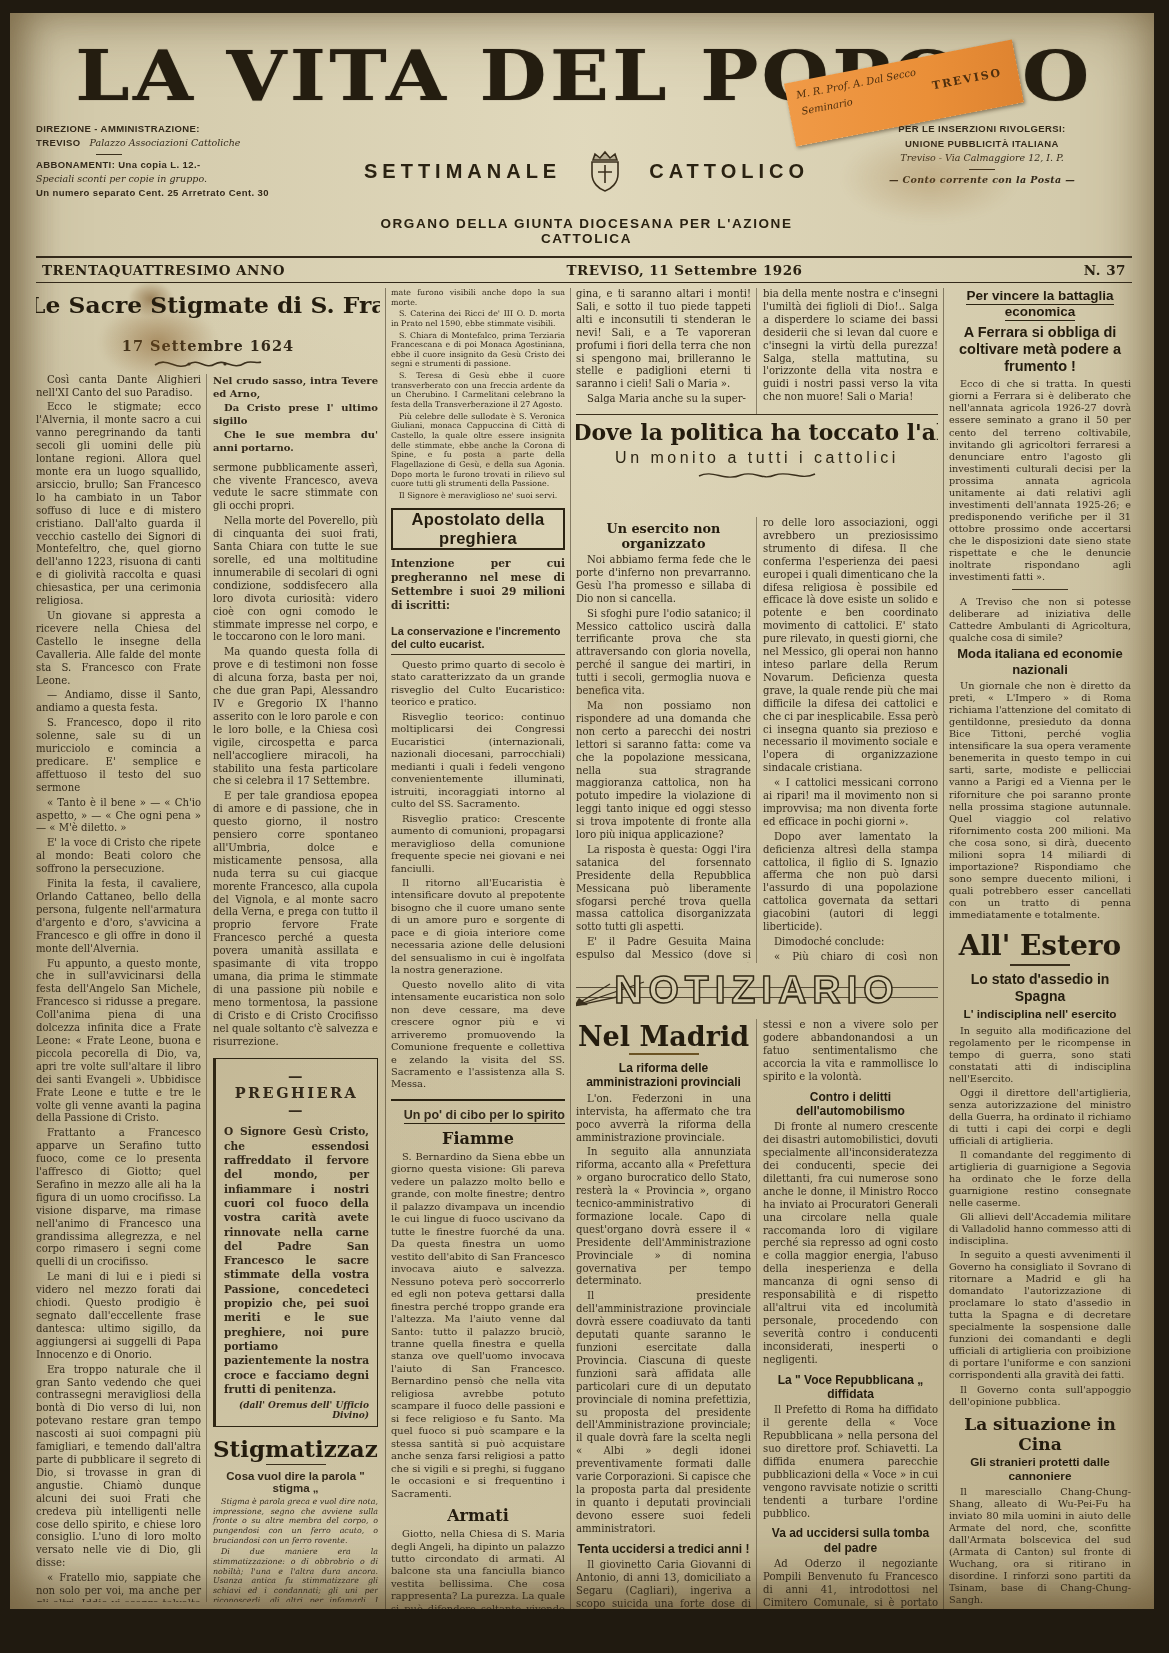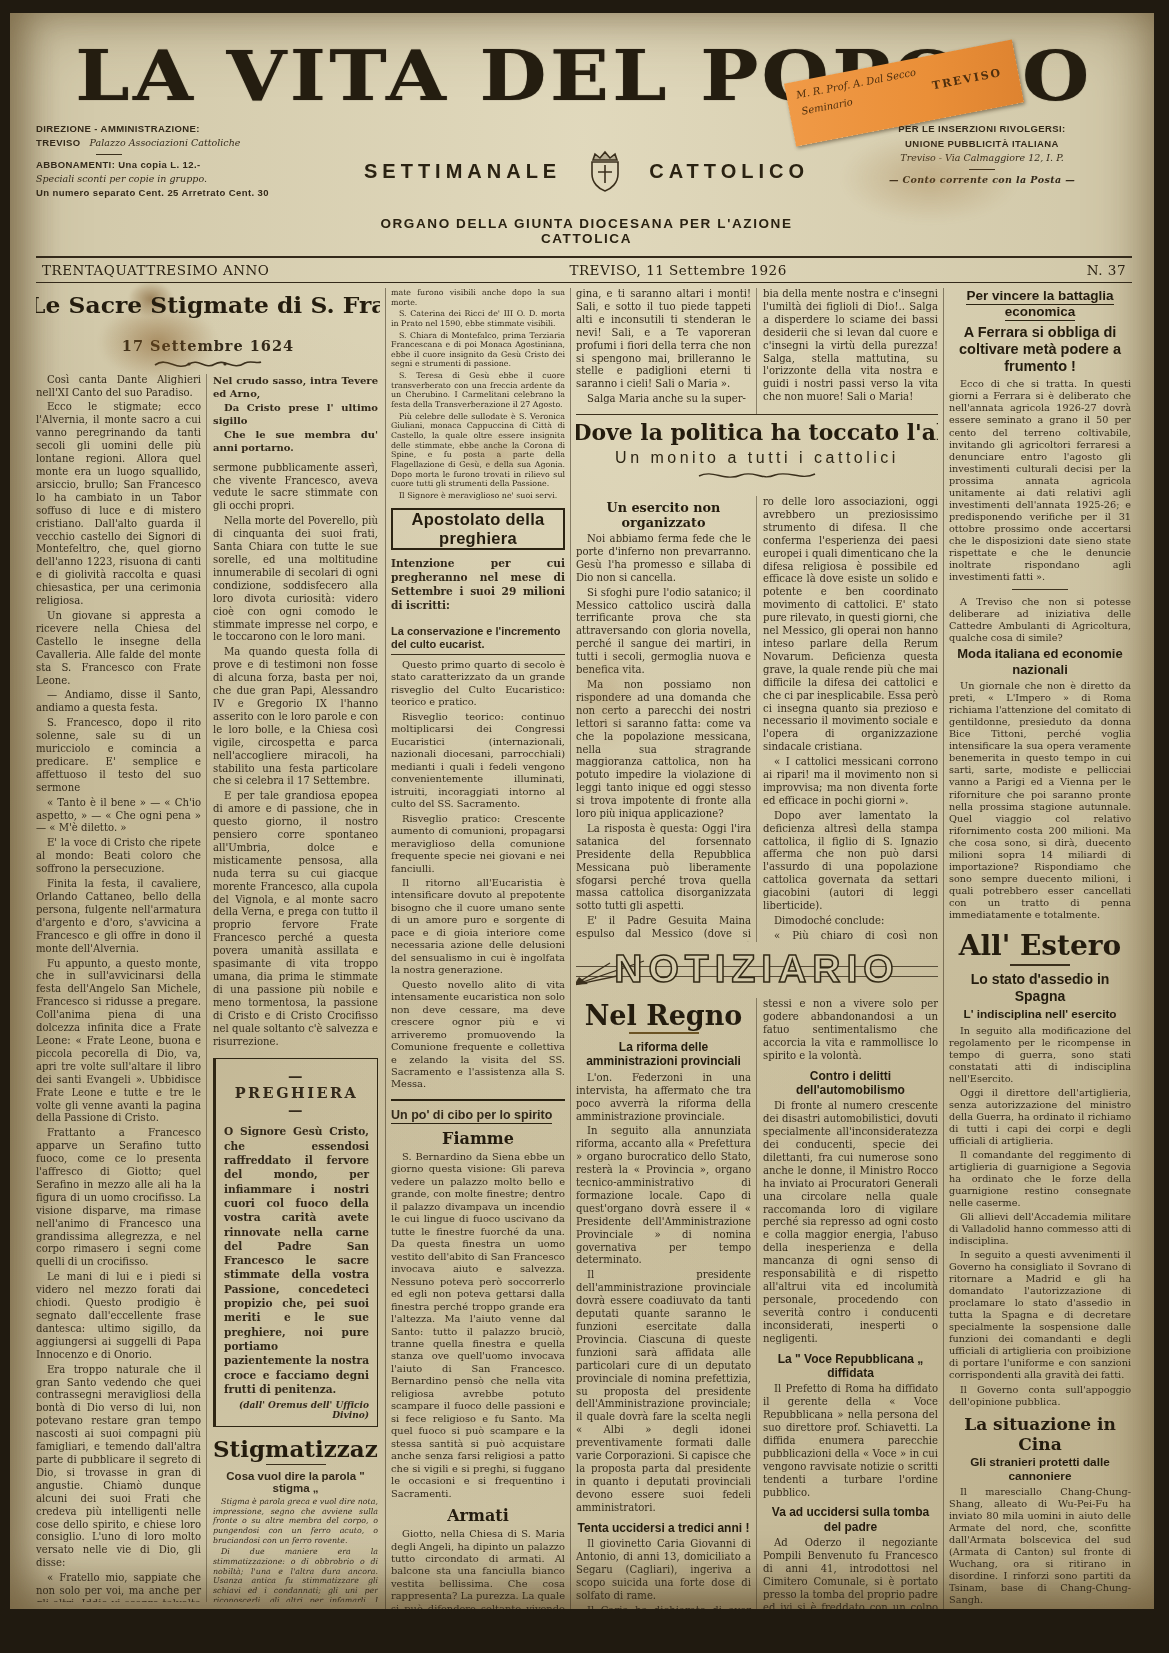--- a/index.html
+++ b/index.html
@@ -28,21 +28,21 @@
   .organ{font-family:"Liberation Sans",sans-serif;font-weight:bold;font-size:13.5px;letter-spacing:1.6px;margin-top:22px;color:#2a2212;}
   .ital{font-style:italic;}
   
   .sticker{position:absolute;left:778px;top:48px;width:232px;height:64px;background:linear-gradient(100deg,#f09a47,#ea8f38 60%,#de8330);
     transform:rotate(-11deg);box-shadow:1px 2px 4px rgba(40,25,5,.45);padding:7px 10px;box-sizing:border-box;
     color:#4d2e0e;font-size:10px;line-height:1.4;z-index:5;}
   .sticker .row2{display:flex;justify-content:space-between;align-items:flex-end;padding:2px 6px 0 2px;}
   .sticker .trev{font-weight:bold;letter-spacing:2px;font-size:11px;}
   
   .dateline{margin-top:10px;border-top:2px solid #33291a;border-bottom:1.5px solid #33291a;display:flex;justify-content:space-between;
-    align-items:center;padding:4px 6px;font-weight:normal;font-size:13.5px;letter-spacing:.5px;color:#2a2112;}
+    align-items:center;padding:4px 6px;font-weight:bold;font-size:13.5px;letter-spacing:.5px;color:#2a2112;}
   
   .bodycols{display:flex;height:1338px;margin-top:5px;}
   .vrule{width:1px;background:rgba(58,47,30,.55);margin:0 5px;}
   .subrule{border-left:1px solid rgba(58,47,30,.5);}
   .colAB{width:344px;overflow:hidden;}
   .colC{width:174px;overflow:hidden;}
   .colDE{width:362px;overflow:hidden;}
   .colF{width:182px;overflow:hidden;}
   p{margin:0 0 2px;}
   .p-col p{text-indent:11px;text-align:justify;}
@@ -64,26 +64,26 @@
   .pr-body{font-weight:bold;font-size:10.6px;line-height:1.35;text-align:justify;}
   .pr-src{text-align:right;font-weight:bold;font-size:9px;margin-top:4px;}
   .stig-head{font-family:"Liberation Sans",sans-serif;font-weight:bold;font-size:23px;text-align:center;margin:6px 0 2px;color:#241c0e;}
   .stig-sub,.sub2{font-family:"Liberation Sans",sans-serif;font-weight:bold;font-size:11.5px;text-align:center;margin:4px 0 3px;}
   .rule-s{width:60px;border-top:1.5px solid #3a2f1c;margin:2px auto 5px;}
   
   .apo-box{border:2.5px solid #2b2312;padding:0 5px;margin:8px 0 7px;text-align:center;
     font-family:"Liberation Sans",sans-serif;font-weight:bold;font-size:16.5px;letter-spacing:.3px;color:#241c0e;}
   .apo-int{font-weight:bold;font-size:10.6px;line-height:1.3;text-align:justify;margin-bottom:12px;}
   .apo-sub{font-family:"Liberation Sans",sans-serif;font-weight:bold;font-size:11px;line-height:1.25;border-bottom:1px solid #3a2f1c;padding-bottom:2px;margin-bottom:4px;}
-  .kicker{border-top:2.5px solid #2b2312;margin-top:8px;padding-top:3px;text-align:left;}
+  .kicker{border-top:2.5px solid #2b2312;margin-top:8px;padding-top:3px;text-align:right;}
   .kicker span{font-family:"Liberation Sans",sans-serif;font-weight:bold;font-size:12.5px;border-bottom:1.5px solid #2b2312;padding-bottom:1px;}
   .cibo-t{font-weight:bold;font-size:16px;text-align:center;margin:6px 0 3px;color:#241c0e;}
   
   .deTop{display:flex;height:126px;}
-  .deMid{display:flex;height:446px;}
+  .deMid{display:flex;height:446px;margin-top:21px;}
   .deBot{display:flex;flex:1;overflow:hidden;}
   .subcolD{width:177px;overflow:hidden;padding-right:5px;}
   .subcolE{width:177px;overflow:hidden;padding-left:6px;}
   .pol-block{border-top:1.5px solid #3a2f1c;padding-top:5px;height:76px;text-align:center;}
   .pol-head{font-weight:bold;font-size:21.5px;white-space:nowrap;transform:scaleX(1.02);transform-origin:center;color:#241c0e;}
   .pol-sub{font-family:"Liberation Sans",sans-serif;font-size:16px;letter-spacing:3.5px;margin-top:4px;color:#2d2514;}
   .s-head{font-weight:bold;font-size:12.8px;text-align:center;margin:4px 0 3px;color:#241c0e;}
   .s-head-sans{font-family:"Liberation Sans",sans-serif;font-weight:bold;font-size:12px;text-align:center;margin:6px 0 3px;color:#241c0e;line-height:1.2;}
   .banner{position:relative;height:52px;margin:3px 0 1px;
     background:linear-gradient(transparent 40%, rgba(58,47,30,.8) 40%, rgba(58,47,30,.8) 42%, transparent 42%, transparent 60%, rgba(58,47,30,.8) 60%, rgba(58,47,30,.8) 62%, transparent 62%);}
@@ -295,21 +295,21 @@
       </div>
       <div class="banner">
         <svg width="110" height="52" viewBox="0 0 110 52" style="position:absolute;left:-6px;top:0;">
           <path d="M4 40 L74 16 M4 40 L52 30 M4 40 L40 18" fill="none" stroke="#3a2f1c" stroke-width="1.3"></path>
           <path d="M4 40 l14 -1 l-9 -7 z" fill="#3a2f1c"></path>
         </svg>
         <span class="banner-word">NOTIZIARIO</span>
       </div>
       <div class="deBot">
         <div class="subcolD">
-          <h3 class="regno-t">Nel Regno</h3>
+          <h3 class="regno-t">Nel Madrid</h3>
           <div class="regno-u"></div>
           <div class="s-head-sans">La riforma delle amministrazioni provinciali</div>
           <div class="p-col bodytext">
               <p>L'on. Federzoni in una intervista, ha affermato che tra poco avverrà la riforma della amministrazione provinciale.</p>
               <p>In seguito alla annunziata riforma, accanto alla « Prefettura » organo burocratico dello Stato, resterà la « Provincia », organo tecnico-amministrativo di formazione locale. Capo di quest'organo dovrà essere il « Presidente dell'Amministrazione Provinciale » di nomina governativa per tempo determinato.</p>
               <p>Il presidente dell'amministrazione provinciale dovrà essere coadiuvato da tanti deputati quante saranno le funzioni esercitate dalla Provincia. Ciascuna di queste funzioni sarà affidata alle particolari cure di un deputato provinciale di nomina prefettizia, su proposta del presidente dell'Amministrazione provinciale; il quale dovrà fare la scelta negli « Albi » degli idonei preventivamente formati dalle varie Corporazioni. Si capisce che la proposta parta dal presidente in quanto i deputati provinciali devono essere suoi fedeli amministratori.</p>
             </div>
           <div class="s-head-sans">Tenta uccidersi a tredici anni !</div>
           <div class="p-col bodytext">
               <p>Il giovinetto Caria Giovanni di Antonio, di anni 13, domiciliato a Segaru (Cagliari), ingeriva a scopo suicida una forte dose di solfato di rame.</p>

